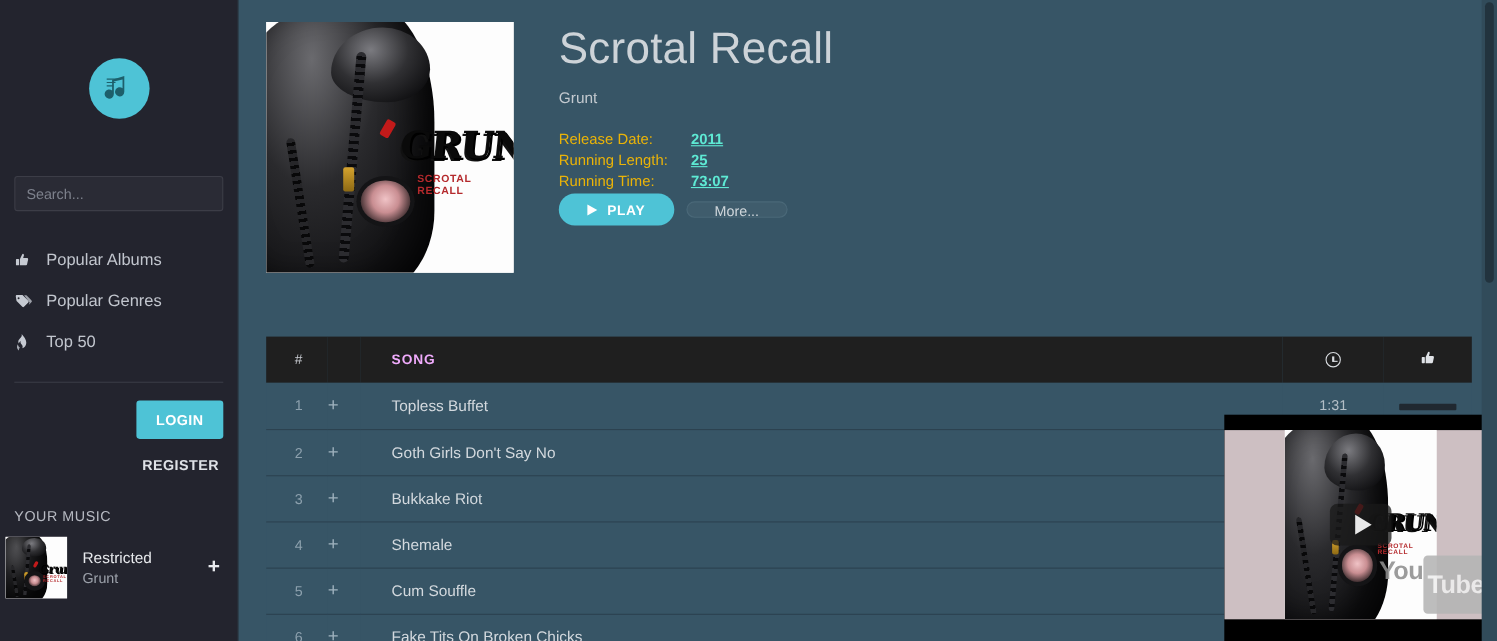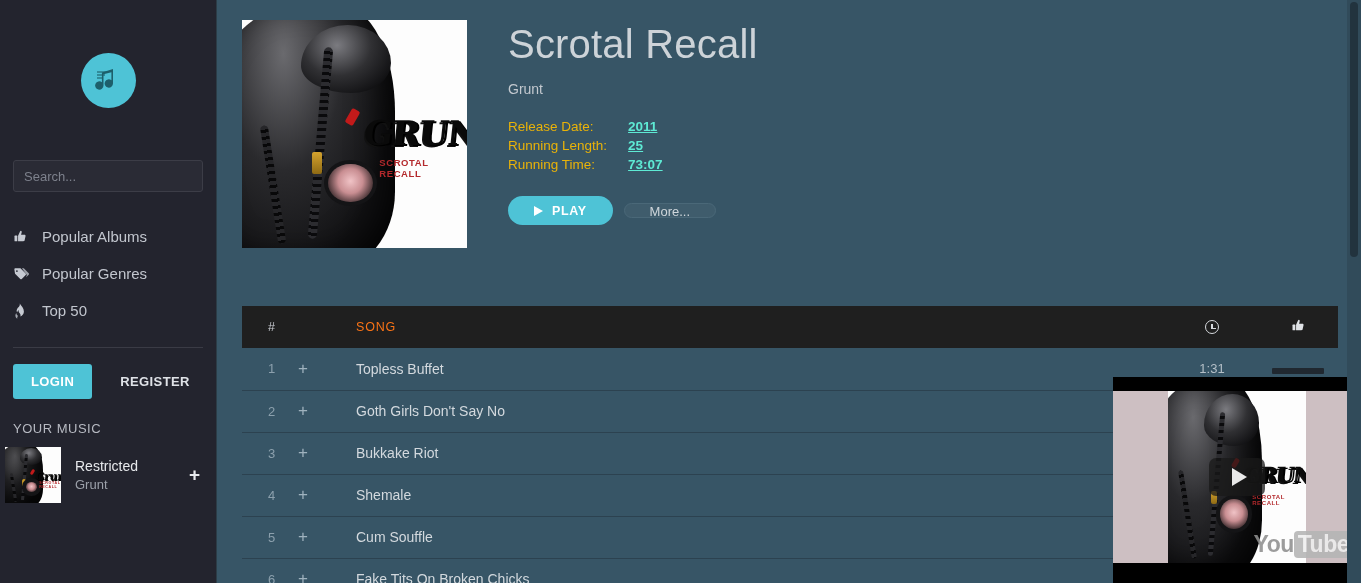--- a/index.html
+++ b/index.html
@@ -81,21 +81,22 @@
   .divider {
     margin: 18px 13px 0 13px;
     height: 1px;
     background: #3a3b45;
   }
 
   .auth-row {
     display: flex;
     align-items: flex-end;
     padding: 16px 13px 0 13px;
-    gap: 24px;
+    gap: 6px;
+    flex-direction: column;
   }
   .btn-login {
     background: #4ec3d6;
     color: #ffffff;
     border: none;
     border-radius: 3px;
     font-size: 13px;
     font-weight: bold;
     letter-spacing: .4px;
     padding: 10px 18px;
@@ -178,21 +179,21 @@
     color: #c3c9cf;
     font-size: 14px;
     margin-top: 15px;
   }
 
   .meta-table { margin-top: 22px; border-spacing: 0; }
   .meta-table td { padding: 0 0 4px 0; font-size: 13.5px; vertical-align: top; }
   .meta-key { color: #eab308; padding-right: 21px !important; }
   .meta-val { color: #5eead4; font-weight: bold; text-decoration: underline; }
 
-  .btn-row { margin-top: 20px; display: flex; align-items: center; gap: 11px; }
+  .btn-row { display: flex; align-items: center; gap: 11px; }
   .btn-play {
     background: #4ec3d6;
     border: none;
     border-radius: 17px;
     color: #ffffff;
     font-size: 12.5px;
     font-weight: bold;
     letter-spacing: .6px;
     height: 29px;
     padding: 0 26px;
@@ -222,23 +223,23 @@
   }
 
   
   .track-table {
     margin-top: 58px;
     width: 1096px;
     border-collapse: collapse;
   }
   .track-table thead tr { background: #1f1f1f; height: 42px; }
   .track-table thead th {
-    color: #f97316;
+    color: #f0abfc;
     font-size: 12.5px;
-    font-weight: normal;
+    font-weight: bold;
     letter-spacing: .8px;
     text-align: left;
   }
   .th-num { width: 56px; padding-left: 26px; color: #c9ccd2 !important; font-weight: normal !important; }
   .th-plus { width: 30px; }
   .th-song { padding-left: 28px; }
   .th-time { width: 92px; text-align: center !important; }
   .th-like { width: 80px; text-align: center !important; }
 
   .track-table tbody tr {
@@ -336,21 +337,21 @@
     font-weight: bold;
     font-family: "Liberation Sans", sans-serif;
     z-index: 5;
     opacity: .88;
   }
   .yt-logo-you { color: #8f8f8f; letter-spacing: -.5px; }
   .yt-logo-tube {
     background: #b5b5b5;
     color: #efefef;
     border-radius: 4px;
-    padding: 0 4px;
+    padding: 13px 4px;
     letter-spacing: -.5px;
   }
 
   
   .scrollbar-track {
     position: absolute;
     right: 0; top: 0;
     width: 14px; height: 583px;
     background: #314b5a;
     z-index: 40;

